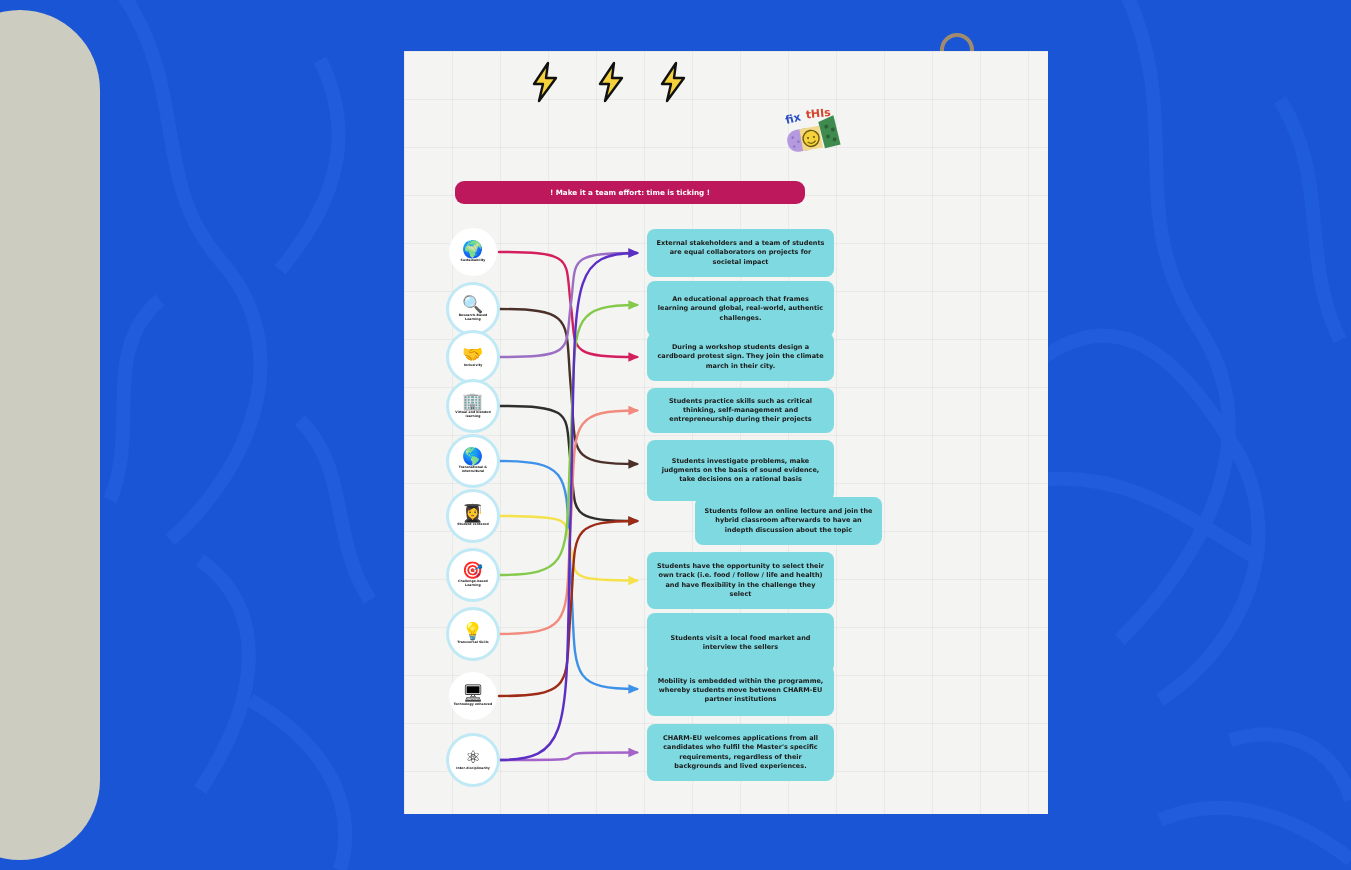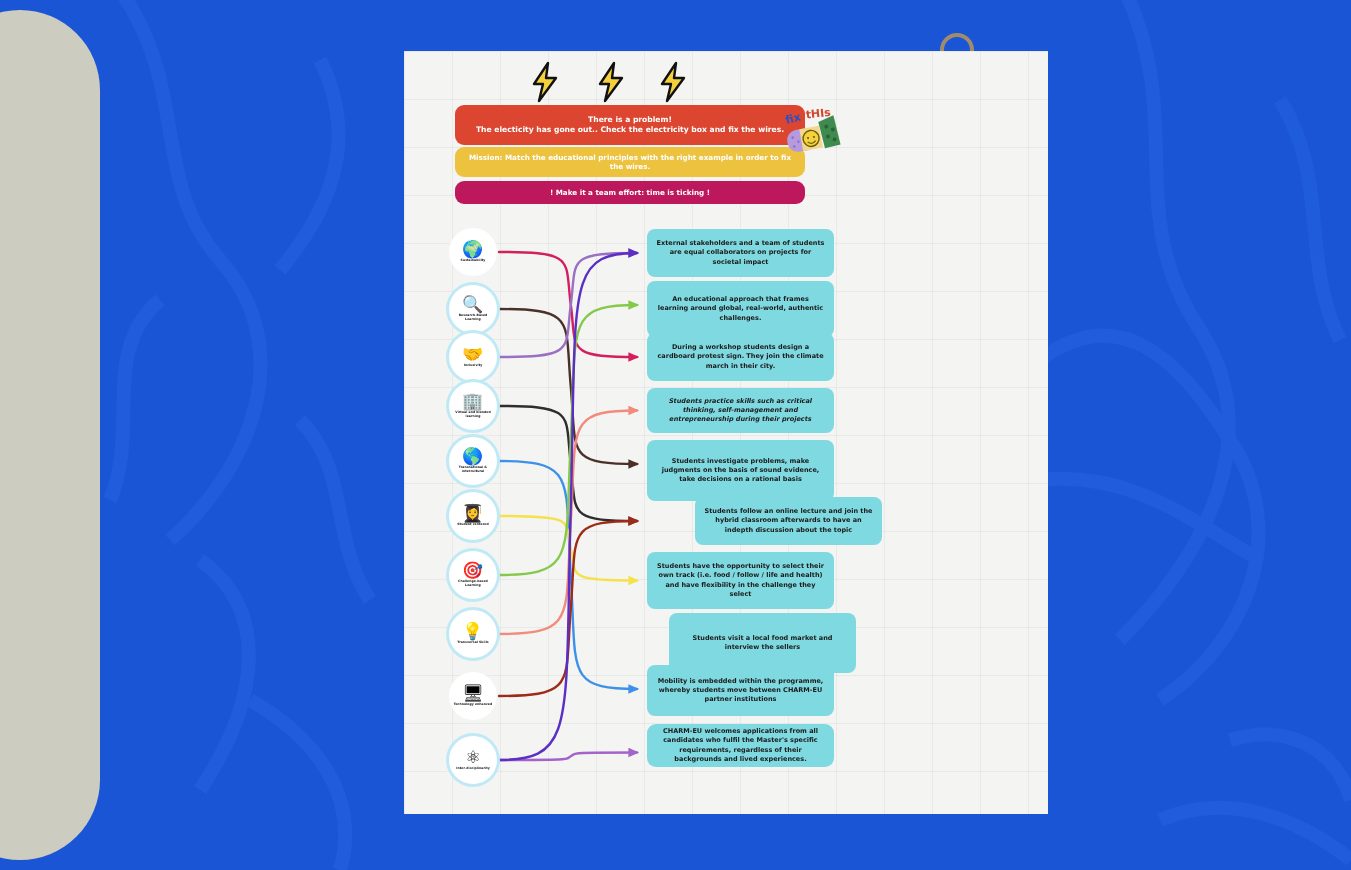--- a/index.html
+++ b/index.html
@@ -248,27 +248,22 @@
   <svg class="bolt" id="bolt-1" viewBox="0 0 34 42">
     <path d="M20,2 L6,23 L15,23 L11,40 L28,17 L18,17 Z" fill="#f5d13c" stroke="#111" stroke-width="2.4" stroke-linejoin="round"></path>
   </svg>
   <svg class="bolt" id="bolt-2" viewBox="0 0 34 42">
     <path d="M20,2 L6,23 L15,23 L11,40 L28,17 L18,17 Z" fill="#f5d13c" stroke="#111" stroke-width="2.4" stroke-linejoin="round"></path>
   </svg>
   <svg class="bolt" id="bolt-3" viewBox="0 0 34 42">
     <path d="M20,2 L6,23 L15,23 L11,40 L28,17 L18,17 Z" fill="#f5d13c" stroke="#111" stroke-width="2.4" stroke-linejoin="round"></path>
   </svg>
 
-  <div class="banner" id="banner-problem">
-    <div class="l1">There is a problem!</div>
-    <div class="l2">The electicity has gone out.. Check the electricity box and fix the wires.</div>
-  </div>
   <div class="resize-handle"></div>
 
-  <div class="banner" id="banner-mission">Mission: Match the educational principles with the right example in order to fix the wires.</div>
   <div class="banner" id="banner-team">! Make it a team effort: time is ticking !</div>
 
   <svg id="fix-this-sticker" viewBox="0 0 66 58">
     <g transform="rotate(-10 33 29)">
       <rect x="6" y="24" width="30" height="22" rx="10" fill="#b59ae0"></rect>
       <rect x="20" y="24" width="20" height="22" fill="#f2d98a"></rect>
       <circle cx="30" cy="35" r="8" fill="#f5d13c" stroke="#6b5a12" stroke-width="1.4"></circle>
       <path d="M27,33 a1,1 0 1 0 .1,0 M33,33 a1,1 0 1 0 .1,0" fill="#6b5a12"></path>
       <path d="M26,38 q4,4 8,0" fill="none" stroke="#6b5a12" stroke-width="1.3"></path>
       <circle cx="12" cy="31" r="1.3" fill="#8e74c4"></circle>
@@ -372,21 +367,21 @@
       </div>
       <div class="node ring" style="left: 45px; top: 685px;">
         <div class="glyph">⚛</div>
         <div class="node-label">Inter-disciplinarity</div>
       </div>
     </div>
   <div id="cards-layer">
       <div class="card" style="top: 178px; height: 48px;">External stakeholders and a team of students are equal collaborators on projects for societal impact</div>
       <div class="card" style="top: 230px; height: 56px; text-align: center;">An educational approach that frames learning around global, real-world, authentic challenges.</div>
       <div class="card" style="top: 282px; height: 48px; text-align: center;">During a workshop students design a cardboard protest sign. They join the climate march in their city.</div>
-      <div class="card" style="top: 337px; height: 45px; font-style: italic;">Students practice skills such as critical thinking, self-management and entrepreneurship during their projects</div>
+      <div class="card" style="top: 337px; height: 45px;">Students practice skills such as critical thinking, self-management and entrepreneurship during their projects</div>
       <div class="card" style="top: 389px; height: 61px;">Students investigate problems, make judgments on the basis of sound evidence, take decisions on a rational basis</div>
       <div class="card" style="top: 446px; height: 48px; margin-left: 48px;">Students follow an online lecture and join the hybrid classroom afterwards to have an indepth discussion about the topic</div>
       <div class="card" style="top: 501px; height: 57px;">Students have the opportunity to select their own track (i.e. food / follow / life and health) and have flexibility in the challenge they select</div>
-      <div class="card" style="top: 562px; height: 60px; margin-left: 22px;">Students visit a local food market and interview the sellers</div>
+      <div class="card" style="top: 562px; height: 60px;">Students visit a local food market and interview the sellers</div>
       <div class="card" style="top: 614px; height: 51px;">Mobility is embedded  within the programme, whereby students move between CHARM-EU partner institutions</div>
-      <div class="card" style="top: 673px; height: 43px; border-radius: 9px;">CHARM-EU welcomes applications from all candidates who fulfil the Master's specific requirements, regardless of their backgrounds and lived experiences.</div>
+      <div class="card" style="top: 673px; height: 57px;">CHARM-EU welcomes applications from all candidates who fulfil the Master's specific requirements, regardless of their backgrounds and lived experiences.</div>
     </div>
 </div>
 
 </body></html>

